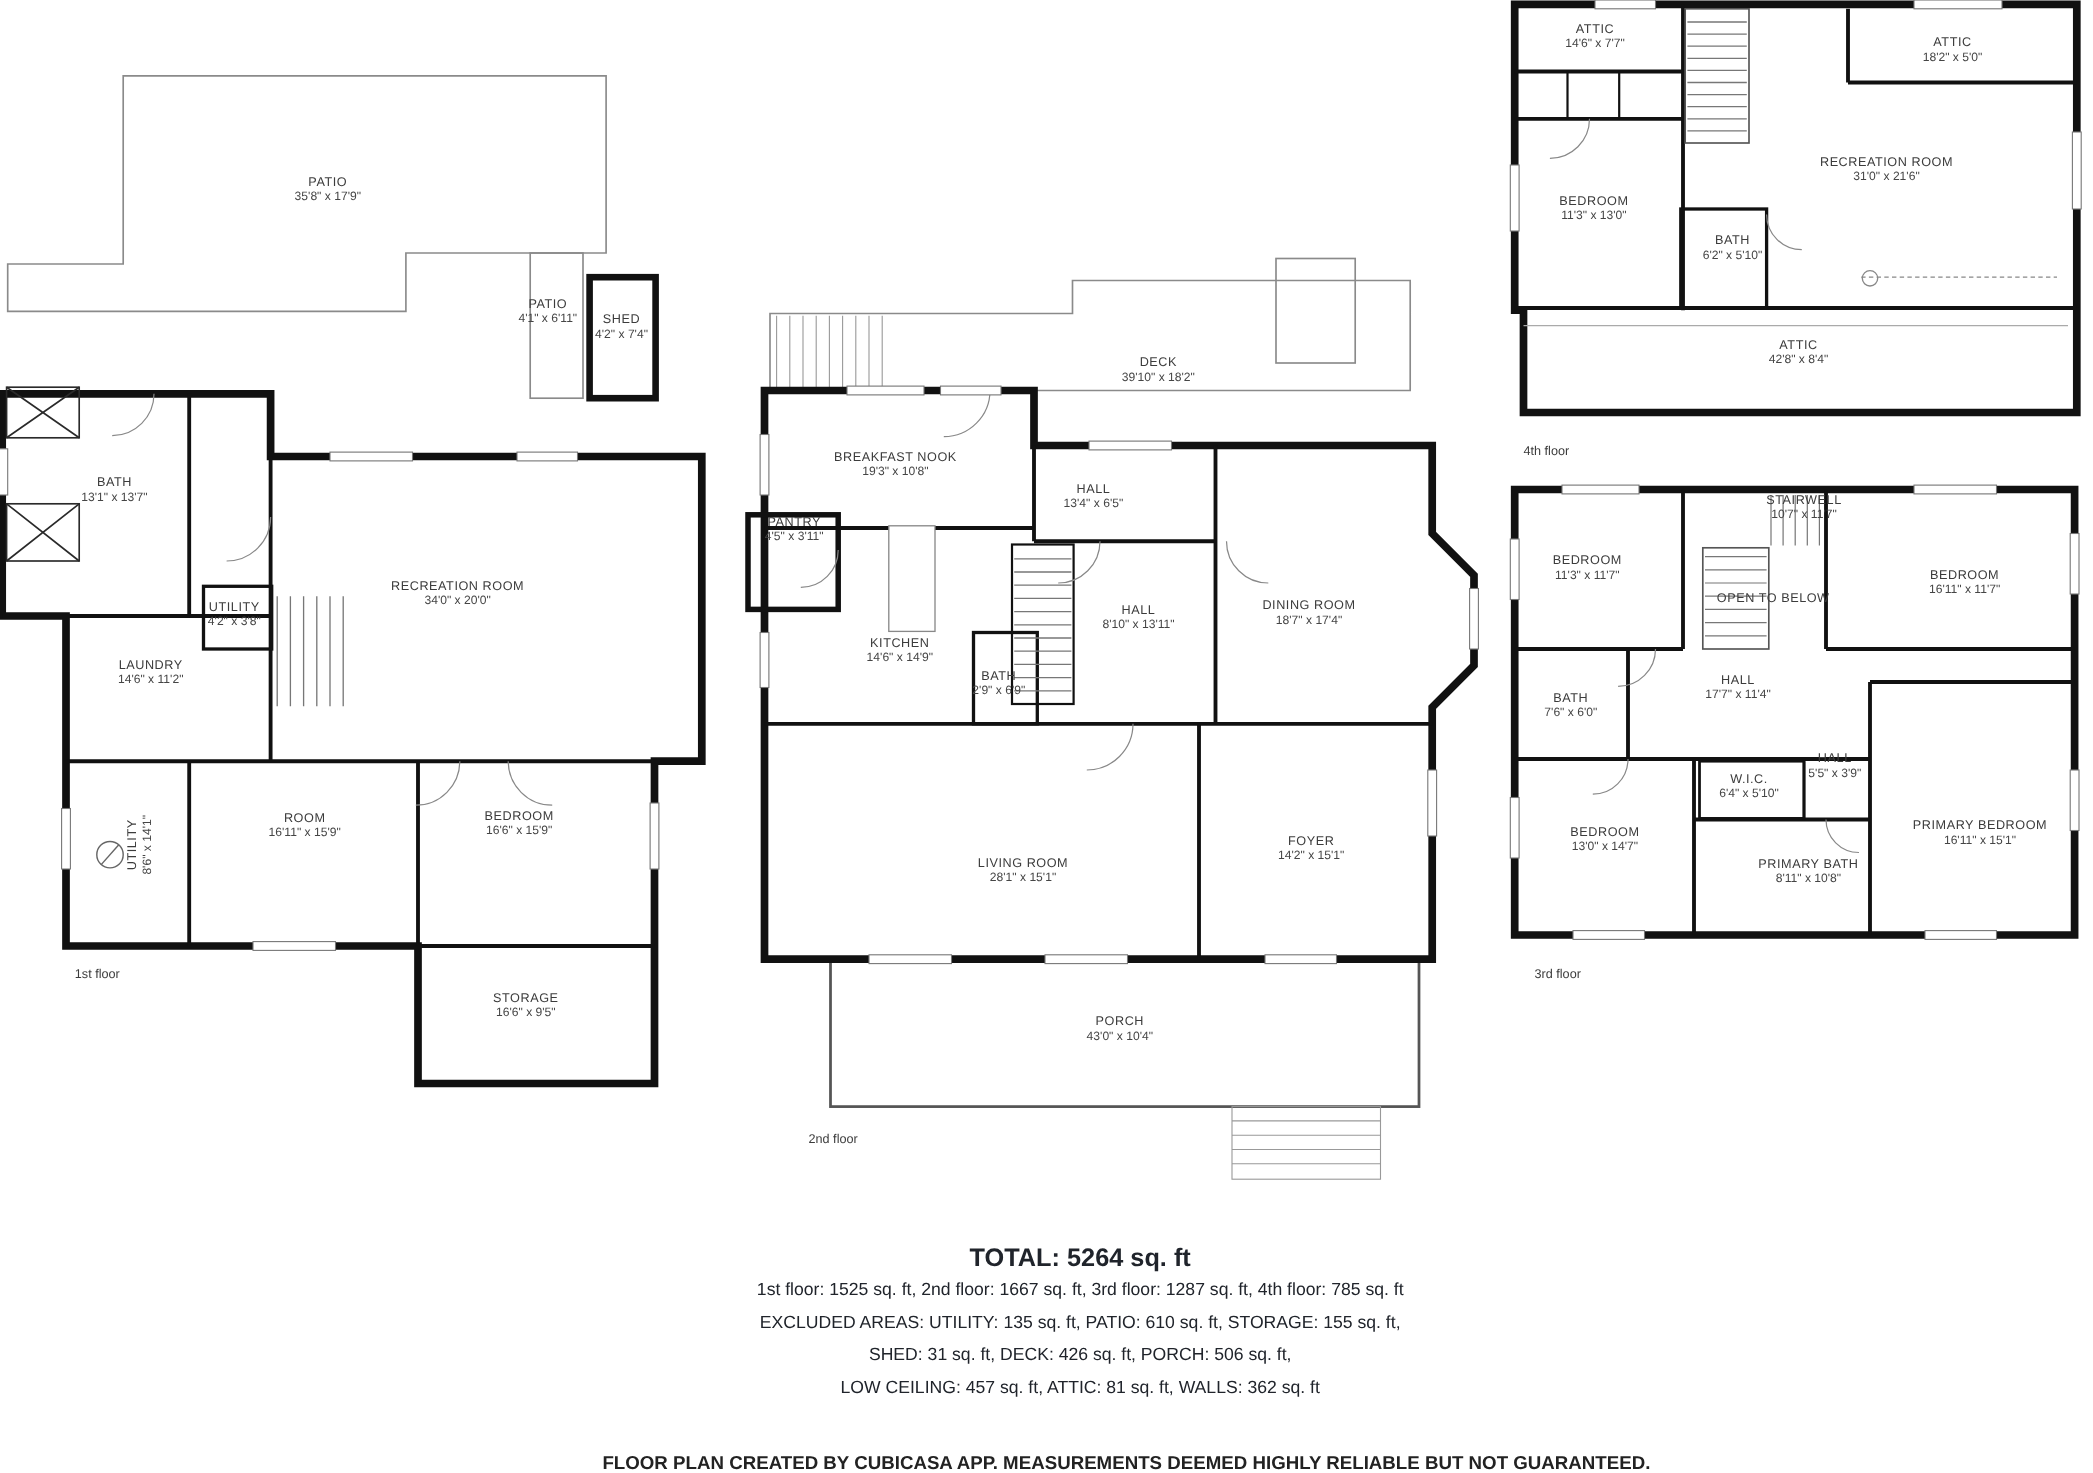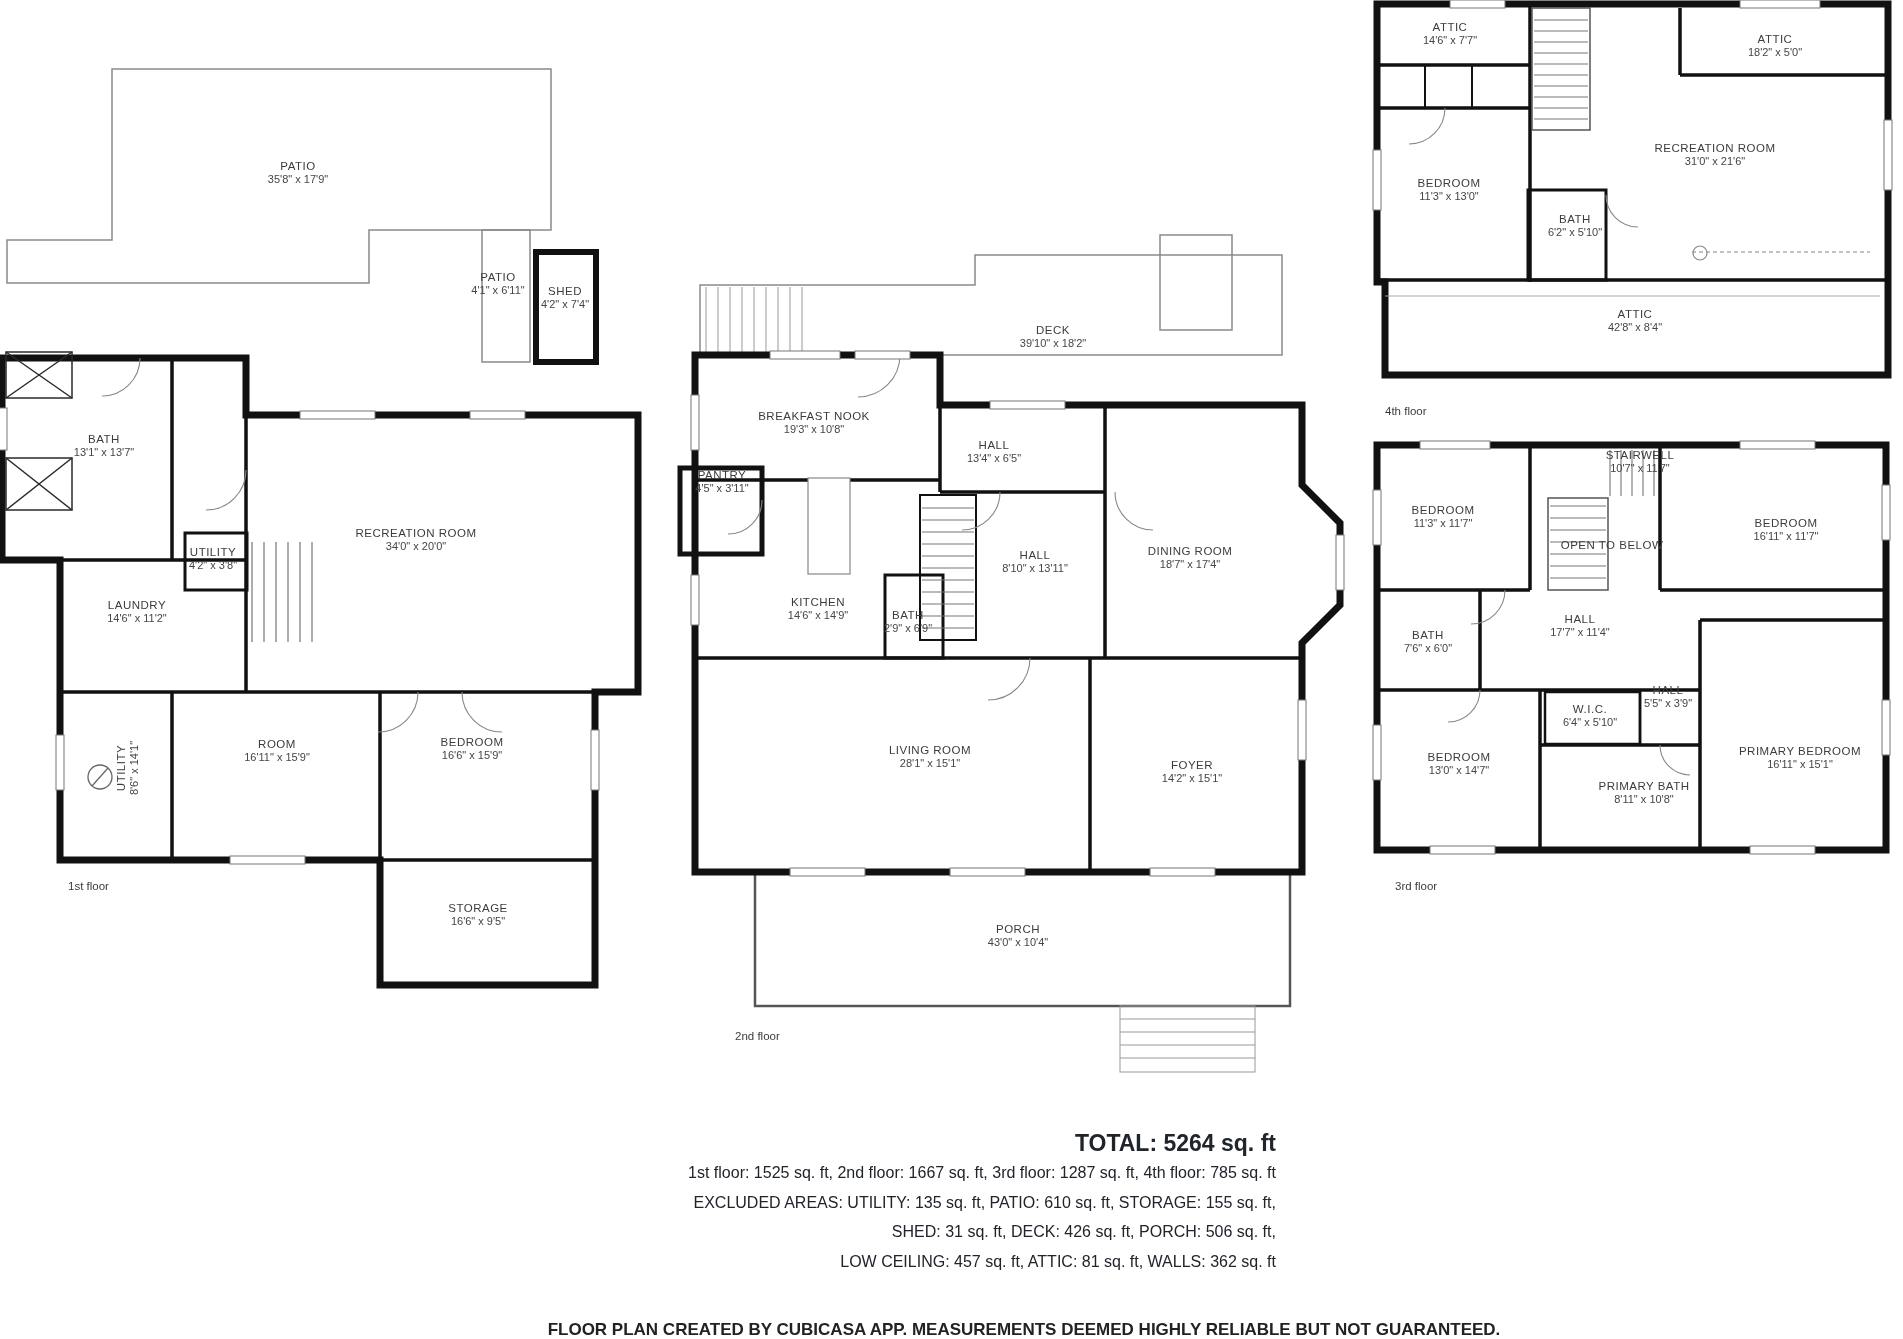--- a/index.html
+++ b/index.html
@@ -6,21 +6,21 @@
   .canvas{
     position:relative;width:1903px;height:1339px;background:#fff;overflow:hidden;
     font-family:"Liberation Sans",sans-serif;color:#3a3a3a;
   }
   svg.plan{position:absolute;left:0;top:0;}
   .lbl{position:absolute;transform:translate(-50%,-50%);text-align:center;white-space:nowrap;color:#3c3c3c;}
   .lbl .rn{font-size:11.5px;letter-spacing:.5px;line-height:13px;}
   .lbl .rd{font-size:11px;line-height:13px;color:#454545;}
   .lbl.vert{transform:translate(-50%,-50%) rotate(-90deg);}
   .floor-caption{position:absolute;font-size:11.5px;color:#3c3c3c;}
-  .summary{position:absolute;left:982px;top:1128px;transform:translateX(-50%);text-align:right;color:#20242b;}
+  .summary{position:absolute;left:982px;top:1128px;transform:translateX(-50%);text-align:center;color:#20242b;}
   .summary .total{font-size:23px;font-weight:bold;line-height:30px;white-space:nowrap;}
   .summary .sline{font-size:16px;line-height:29.5px;white-space:nowrap;}
   .footer-note{position:absolute;left:1024px;top:1320px;transform:translateX(-50%);
     font-size:17px;font-weight:bold;color:#222;white-space:nowrap;}
 </style>
 </head>
 <body>
 
 <div class="canvas">
 
@@ -211,37 +211,37 @@
       <div class="rd">19'3" x 10'8"</div>
     </div>
   <div class="lbl" style="left:994px;top:452px">
     <div class="rn">HALL</div>
       <div class="rd">13'4" x 6'5"</div>
     </div>
   <div class="lbl" style="left:722px;top:482px">
     <div class="rn">PANTRY</div>
       <div class="rd">4'5" x 3'11"</div>
     </div>
-  <div class="lbl" style="left:818px;top:609px">
+  <div class="lbl" style="left:818px;top:592px">
     <div class="rn">KITCHEN</div>
       <div class="rd">14'6" x 14'9"</div>
     </div>
   <div class="lbl" style="left:1035px;top:562px">
     <div class="rn">HALL</div>
       <div class="rd">8'10" x 13'11"</div>
     </div>
   <div class="lbl" style="left:908px;top:622px">
     <div class="rn">BATH</div>
       <div class="rd">2'9" x 6'9"</div>
     </div>
   <div class="lbl" style="left:1190px;top:558px">
     <div class="rn">DINING ROOM</div>
       <div class="rd">18'7" x 17'4"</div>
     </div>
-  <div class="lbl" style="left:930px;top:757px">
+  <div class="lbl" style="left:930px;top:792px">
     <div class="rn">LIVING ROOM</div>
       <div class="rd">28'1" x 15'1"</div>
     </div>
   <div class="lbl" style="left:1192px;top:772px">
     <div class="rn">FOYER</div>
       <div class="rd">14'2" x 15'1"</div>
     </div>
   <div class="lbl" style="left:1018px;top:936px">
     <div class="rn">PORCH</div>
       <div class="rd">43'0" x 10'4"</div>

